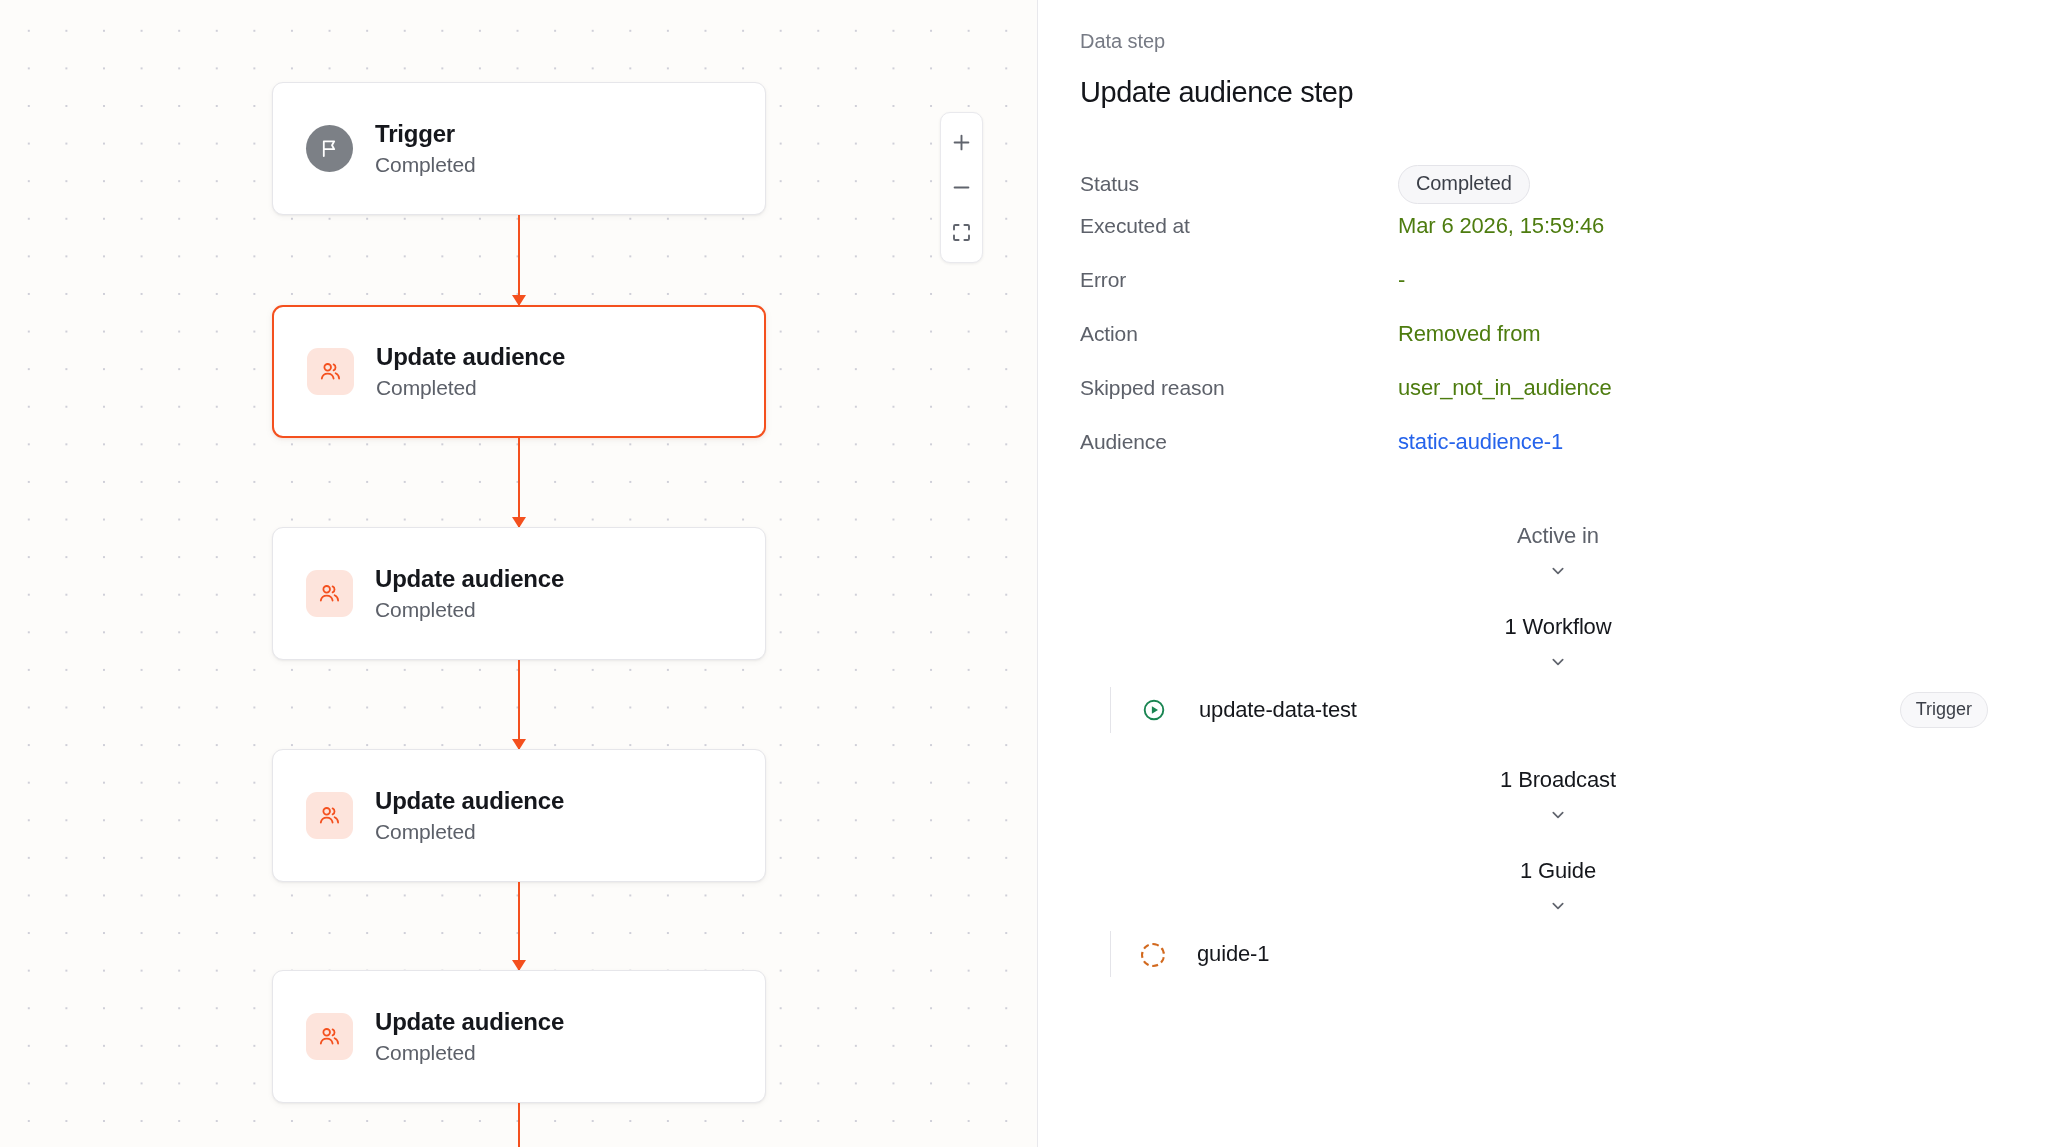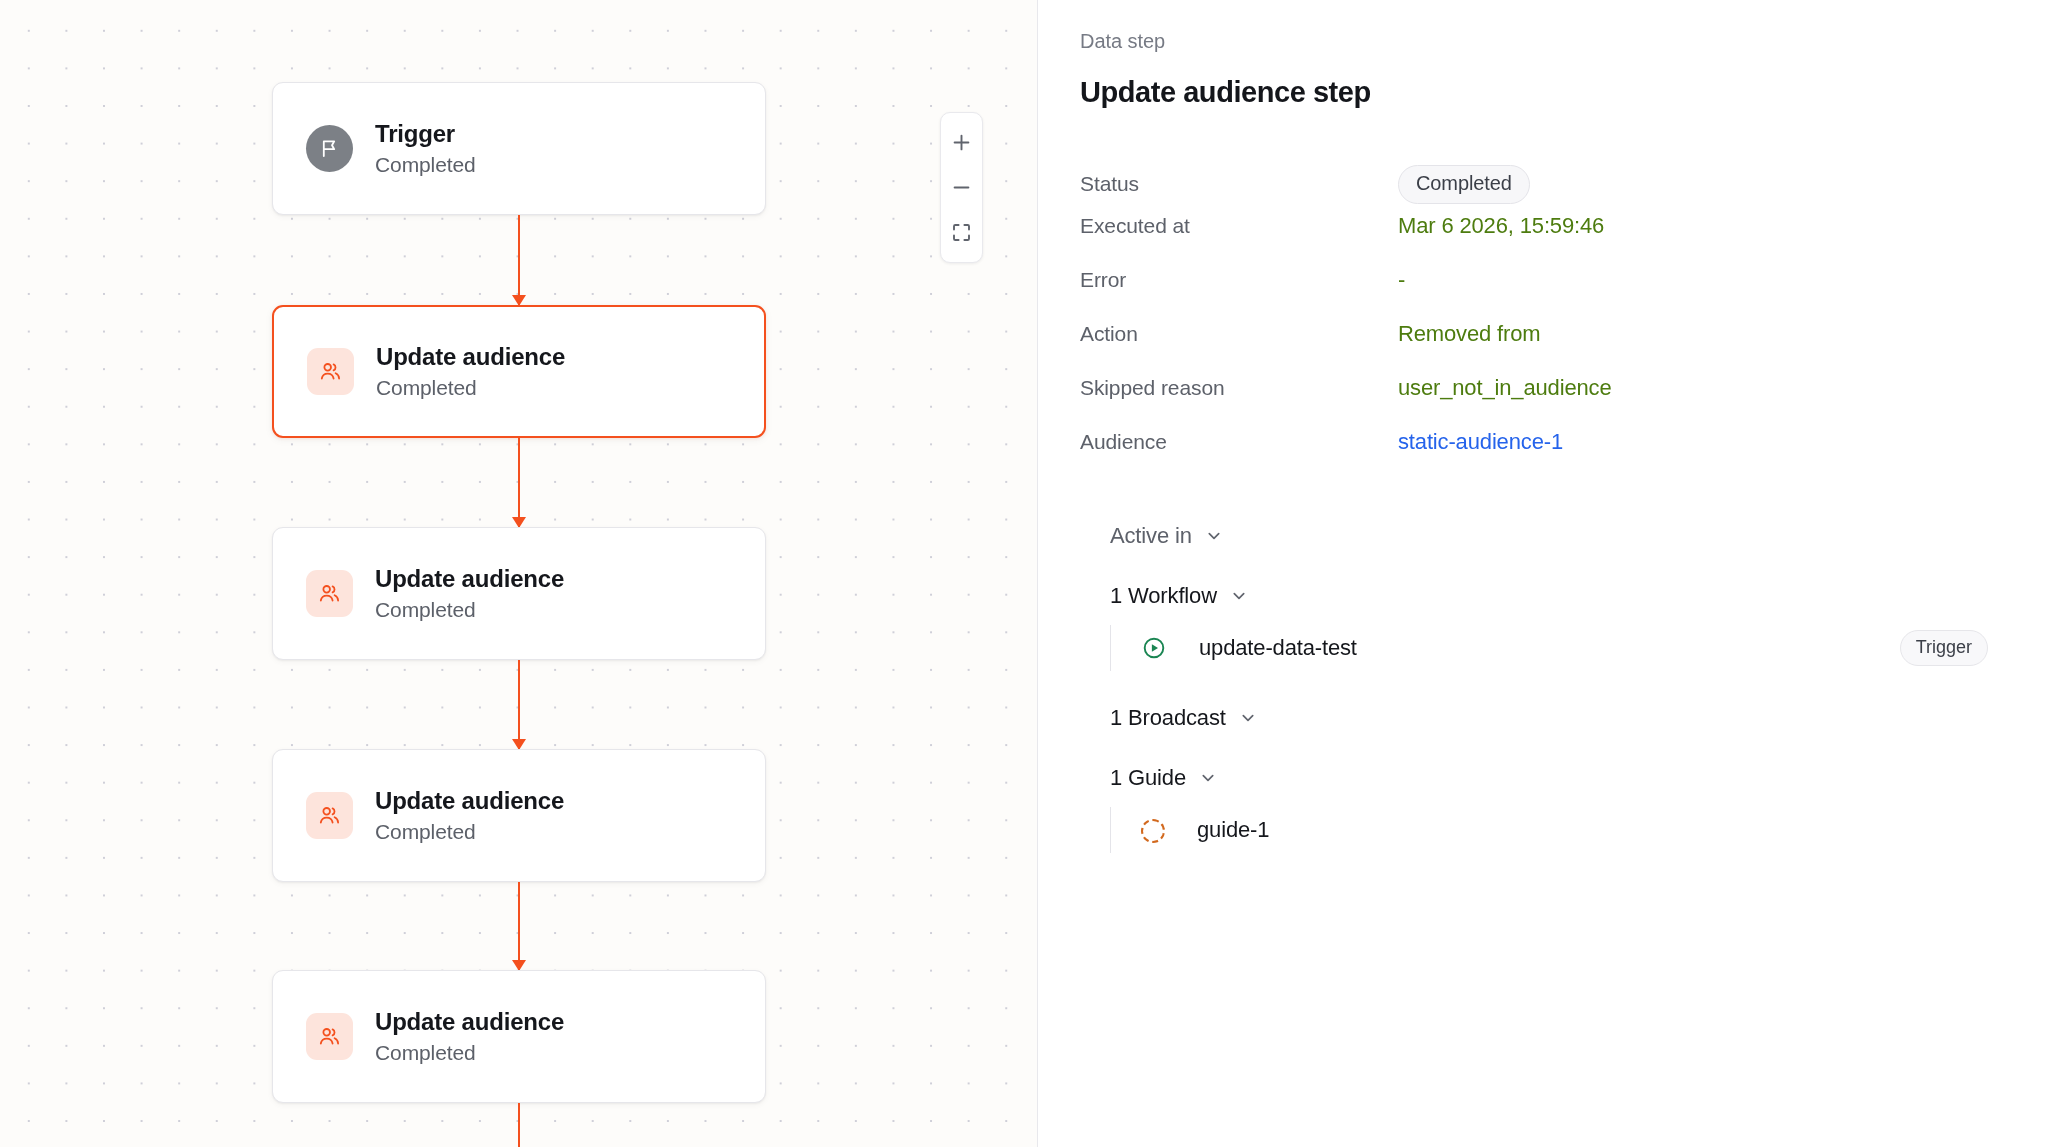--- a/index.html
+++ b/index.html
@@ -111,21 +111,21 @@
     flex: 1;
     padding: 28px 42px 0 42px;
     background: #ffffff;
     position: relative;
   }
   .panel-eyebrow {
     font-size: 20px; color: #767a84; letter-spacing: -0.05px;
     margin-top: 2px;
   }
   .panel-title {
-    font-size: 29px; font-weight: 700; color: #14161b;
+    font-size: 29px; font-weight: 400; color: #14161b;
     letter-spacing: -0.45px;
     margin-top: 23px;
   }
 
   .fields { margin-top: 46px; }
   .field-row {
     display: flex;
     align-items: baseline;
     min-height: 54px;
   }
@@ -146,20 +146,21 @@
     font-size: 20px; color: #3b3f48; font-weight: 400;
     letter-spacing: -0.1px;
   }
   .field-row.badge-row { align-items: center; min-height: 58px; }
 
   
   .active-section { margin-top: 40px; padding-left: 30px; }
   .collapse-head {
     display: flex; align-items: center; gap: 13px;
     cursor: pointer;
+    flex-direction: column;
   }
   .collapse-head .ttl {
     font-size: 22px; color: #5d616a; letter-spacing: -0.15px;
   }
   .collapse-head.dark .ttl { color: #15171c; font-weight: 400; }
   .chev { display: inline-flex; }
 
   .group { margin-top: 34px; }
   .group-items { margin-top: 16px; }
   .rail-item {

